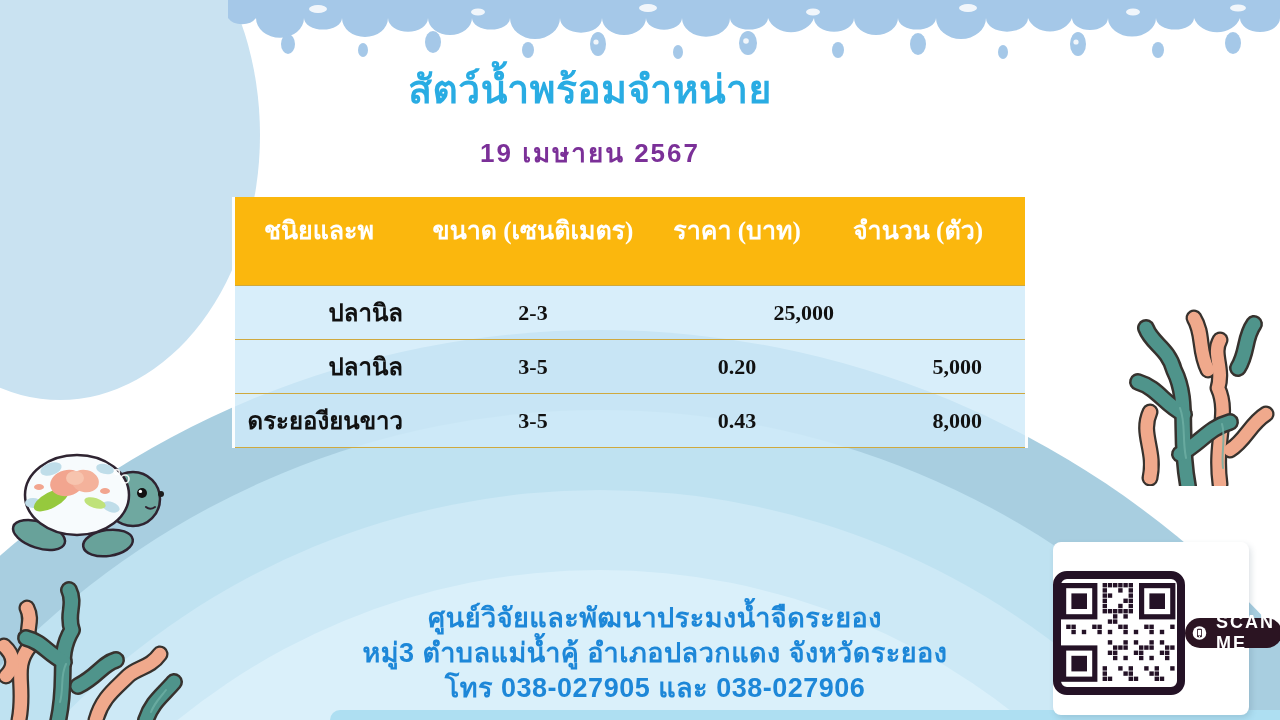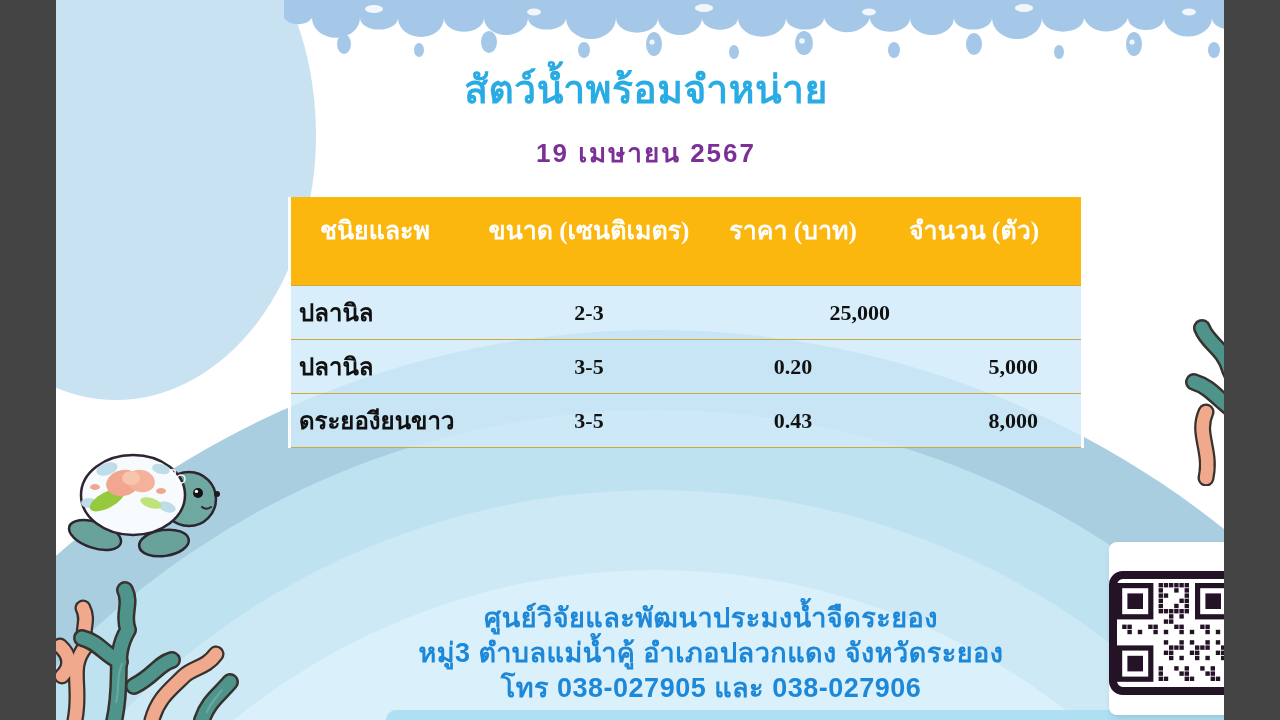--- a/index.html
+++ b/index.html
@@ -1,17 +1,17 @@
 <!DOCTYPE html>
 <html><head>
 <meta charset="utf-8">
 <style>
   html,body{margin:0;padding:0;background:#444;}
   .stage{
-    position:relative;width:1168px;height:720px;margin:0 auto;
+    position:relative;width:1280px;height:720px;margin:0 auto;
     background:#ffffff;overflow:hidden;
     font-family:"Liberation Sans","DejaVu Sans",sans-serif;
   }
   
   .circle{position:absolute;border-radius:50%;}
   .arc1{left:-310px;top:330px;width:1820px;height:1820px;background:#a8cee0;}
   .arc2{left:-230px;top:410px;width:1660px;height:1660px;background:#bfe2f1;}
   .arc3{left:-150px;top:490px;width:1500px;height:1500px;background:#cde9f6;}
   .arc4{left:-70px;top:570px;width:1340px;height:1340px;background:#daf0fa;}
   .blob-tl{position:absolute;left:-140px;top:-130px;width:400px;height:530px;
@@ -33,21 +33,21 @@
   .thead{display:flex;height:88px;background:#fbb70d;color:#ffffff;
     font-weight:bold;font-size:25px;}
   .thead .th{padding-top:13px;text-align:center;}
   .col1{width:168px;} .col2{width:260px;} .col3{width:148px;} .col4{width:214px;}
   .trow{display:flex;height:53px;align-items:center;
     background:rgba(208,234,249,.82);
     border-top:1px solid #cfa93f;color:#111111;
     font-weight:bold;font-size:23px;}
   .trow:first-of-type{border-top:none;}
   .fish-table .tbottom{border-top:1px solid #cfa93f;height:0;}
-  .td1{width:168px;padding-left:8px;box-sizing:border-box;text-align:left;font-size:24px;}
+  .td1{width:168px;padding-left:8px;box-sizing:border-box;text-align:right;font-size:24px;}
   .td2{width:260px;text-align:center;font-size:22px;}
   .td3{width:148px;text-align:center;font-size:22px;}
   .td4{width:214px;text-align:right;padding-right:43px;box-sizing:border-box;font-size:22px;}
   
   .footer{position:absolute;left:80px;top:601px;width:1150px;text-align:center;
     color:#1d87d8;font-weight:bold;font-size:27px;line-height:35px;letter-spacing:.5px;}
   
   .qr-card{position:absolute;left:1053px;top:542px;width:196px;height:173px;
     background:#ffffff;border-radius:8px;box-shadow:2px 3px 6px rgba(60,90,110,.18);
     display:flex;flex-direction:row;align-items:center;}

